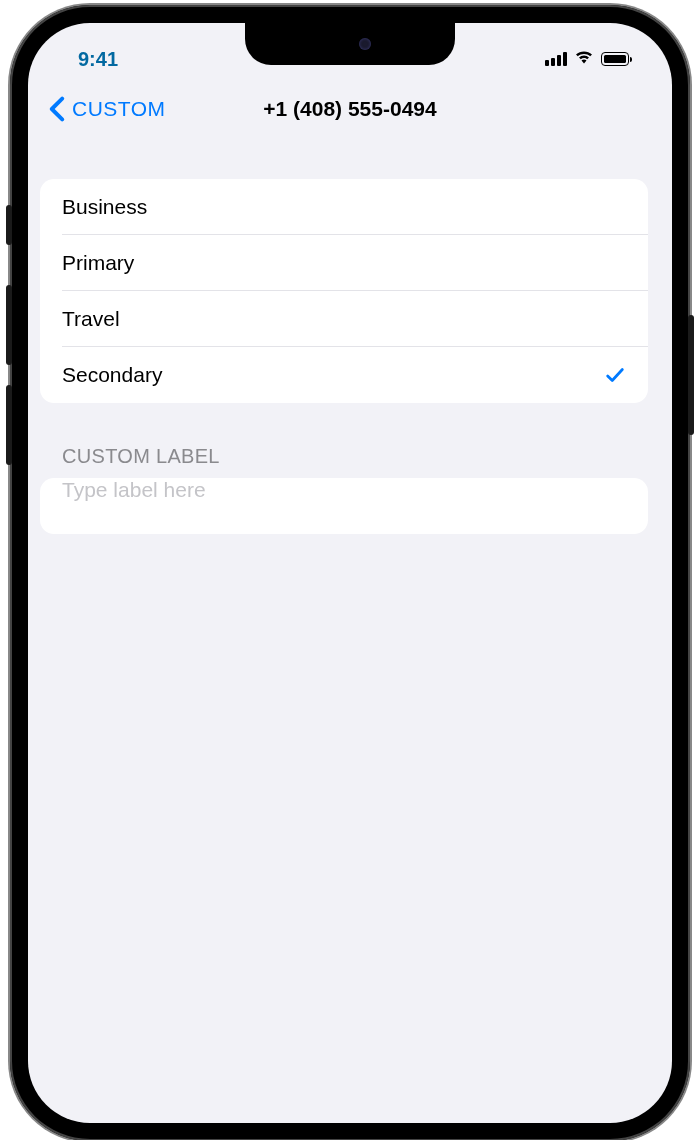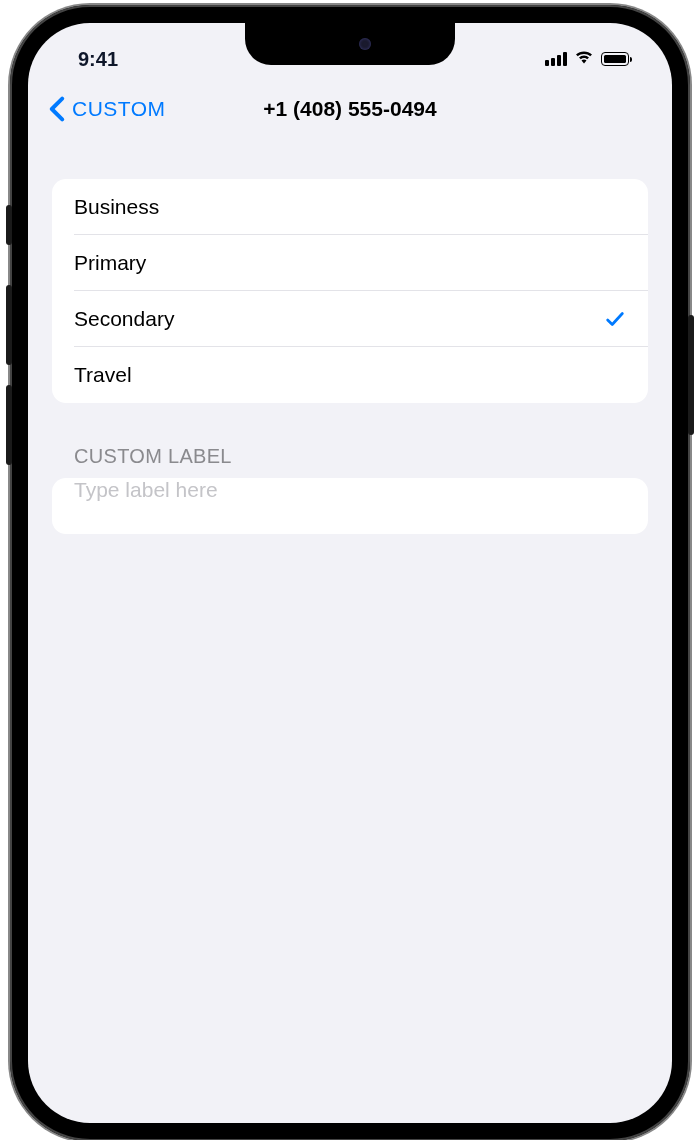--- a/index.html
+++ b/index.html
@@ -100,21 +100,21 @@
       height: 56px;
       display: flex;
       justify-content: space-between;
       align-items: center;
       padding: 16px 40px 0 50px;
     }
     
     .status-time {
       font-size: 20px;
       font-weight: 600;
-      color: #0f172a;
+      color: #0369a1;
     }
     
     .status-icons {
       display: flex;
       align-items: center;
       gap: 7px;
     }
     
     .signal-bars {
       display: flex;
@@ -194,21 +194,21 @@
       position: absolute;
       left: 50%;
       transform: translateX(-50%);
       font-size: 21px;
       font-weight: 600;
       color: #000;
       white-space: nowrap;
     }
     
     .content {
-      padding: 40px 24px 0 24px;
+      padding: 40px 24px 0 12px;
     }
     
     .list-group {
       background: #fff;
       border-radius: 14px;
       overflow: hidden;
     }
     
     .list-item {
       display: flex;
@@ -326,28 +326,28 @@
           <span class="list-item-label">Business</span>
         </div>
 
 
 
         <div class="list-item">
           <span class="list-item-label">Primary</span>
         </div>
 
         <div class="list-item">
+          <span class="list-item-label">Travel</span>
+        </div>
+
+        <div class="list-item">
           <span class="list-item-label">Secondary</span>
           <svg class="checkmark" viewBox="0 0 24 24" fill="none" stroke="#007aff" stroke-width="3" stroke-linecap="round" stroke-linejoin="round">
             <polyline points="4,13 9,18 20,6"></polyline>
           </svg>
-        </div>
-
-        <div class="list-item">
-          <span class="list-item-label">Travel</span>
         </div>
 
       </div>
 
       <div class="section-header">CUSTOM LABEL</div>
 
       <div class="input-group">
         <input type="text" class="text-input" placeholder="Type label here" style="">
       </div>
     </div>

